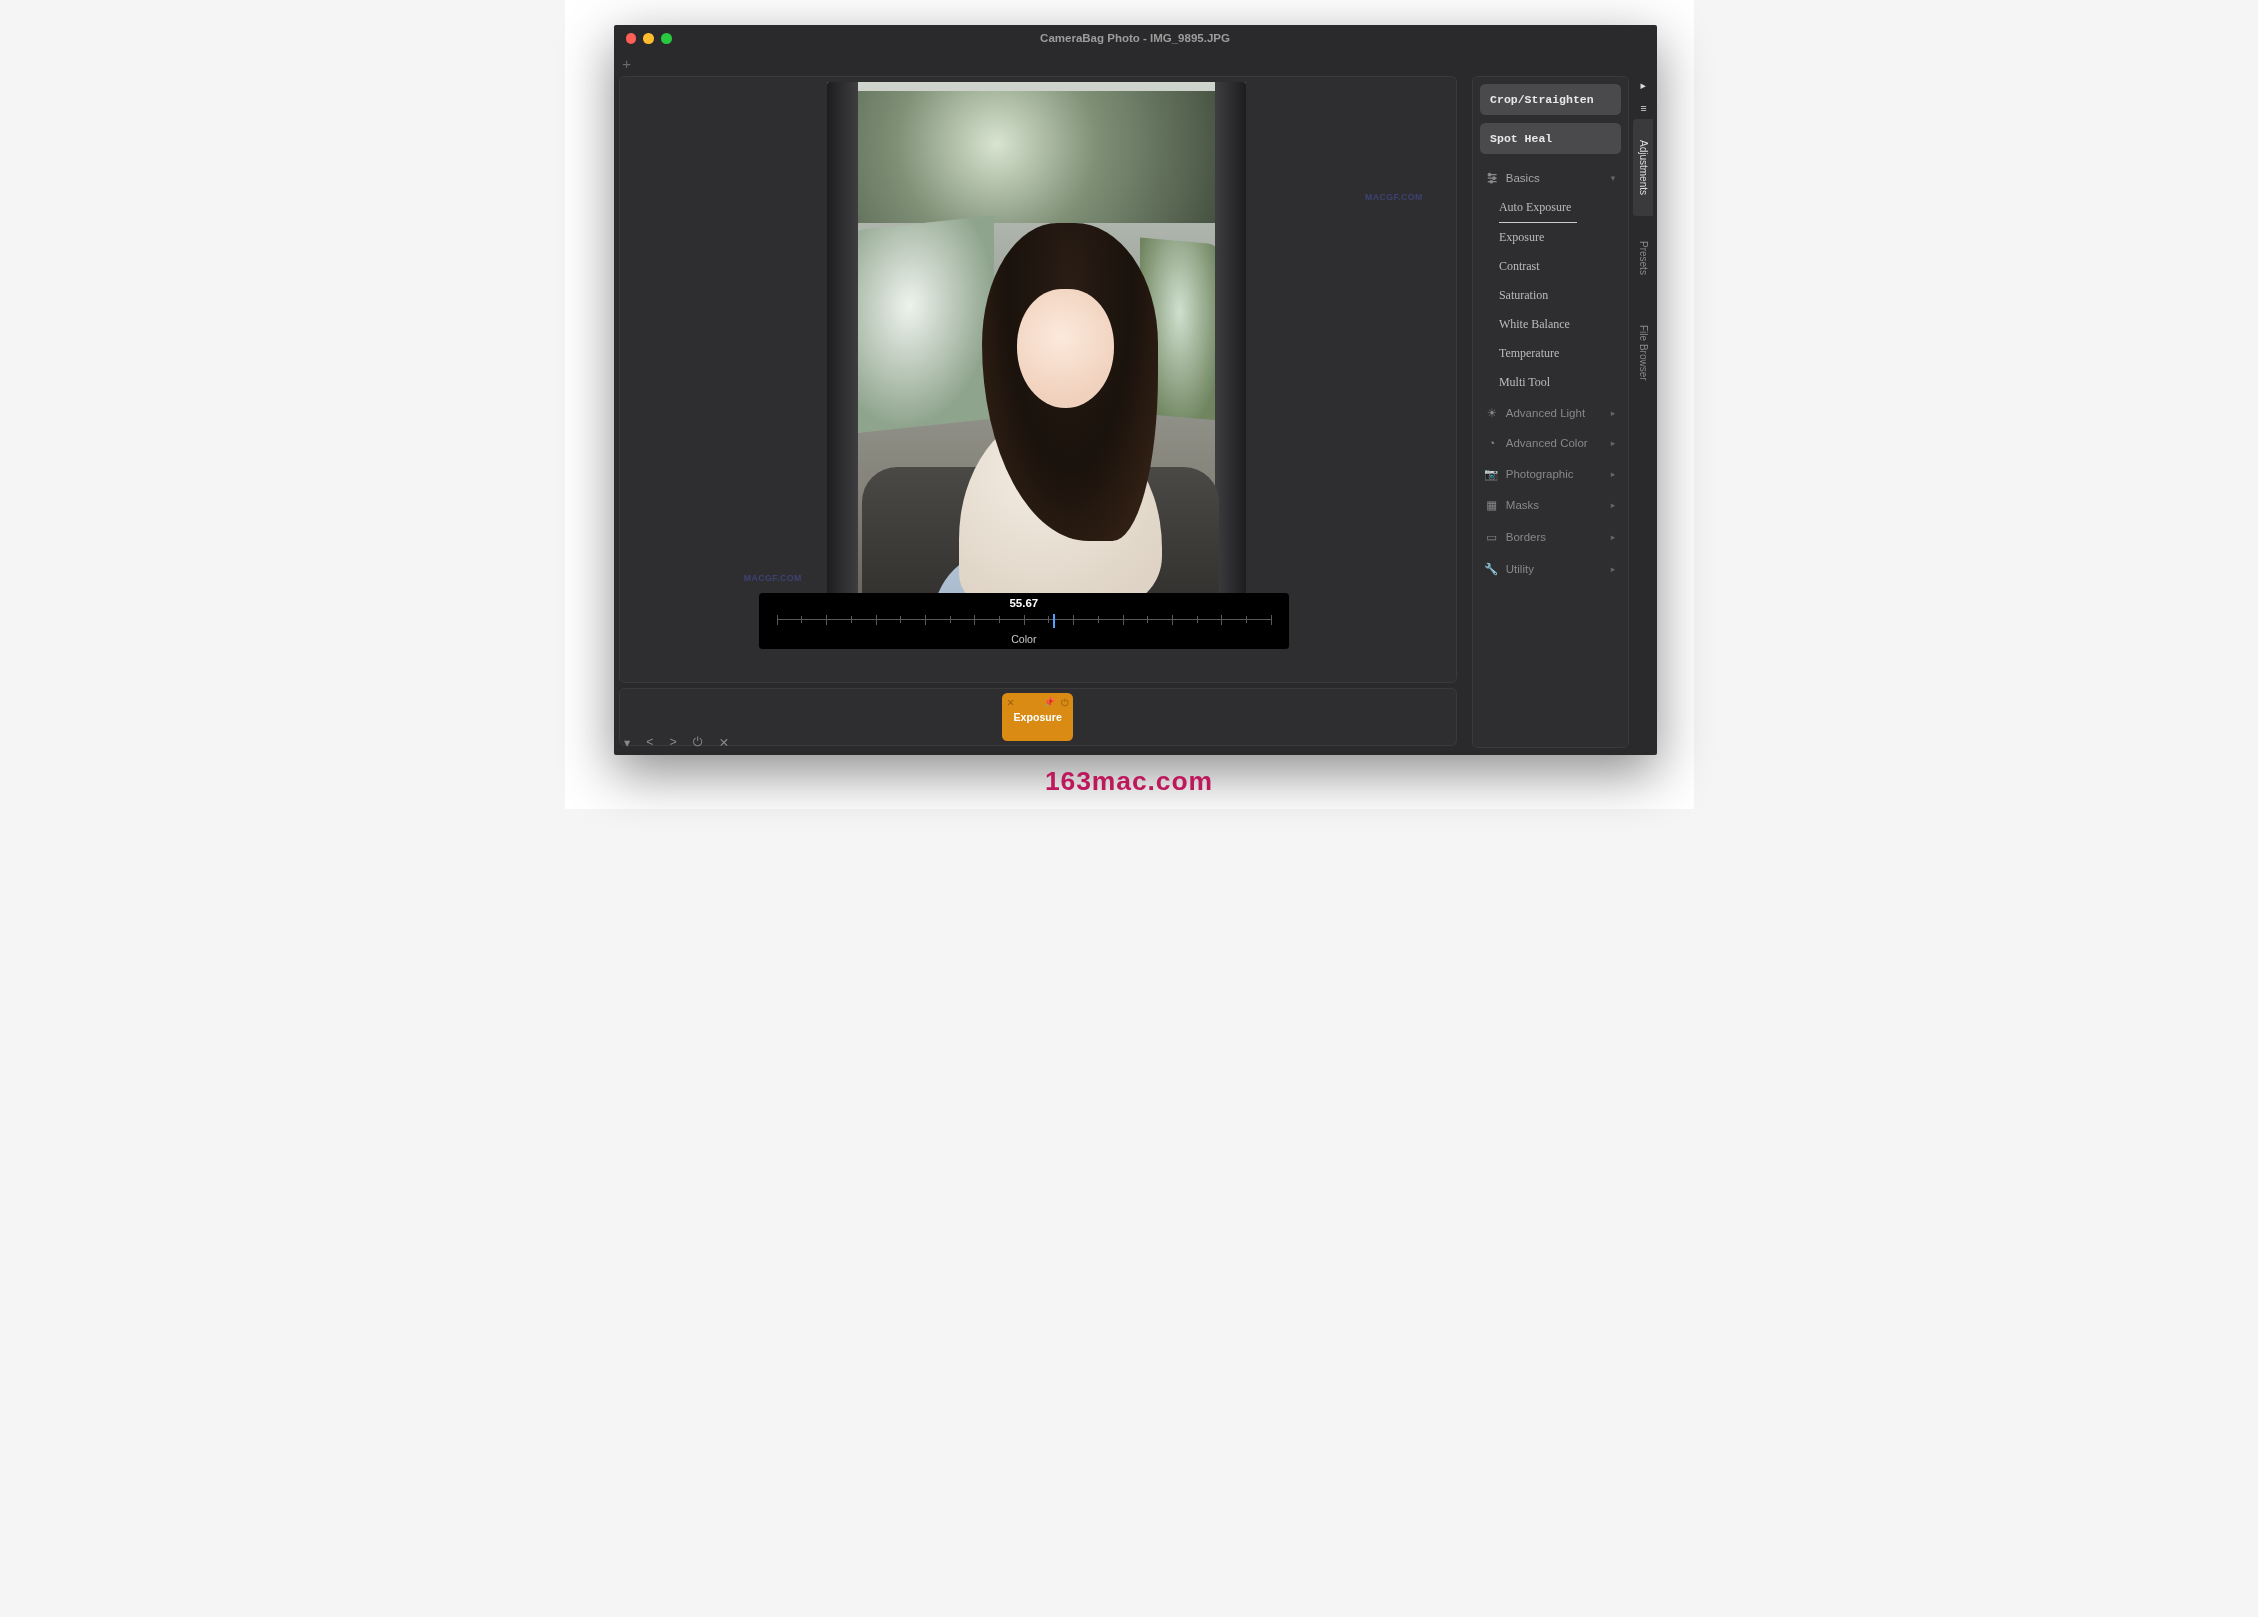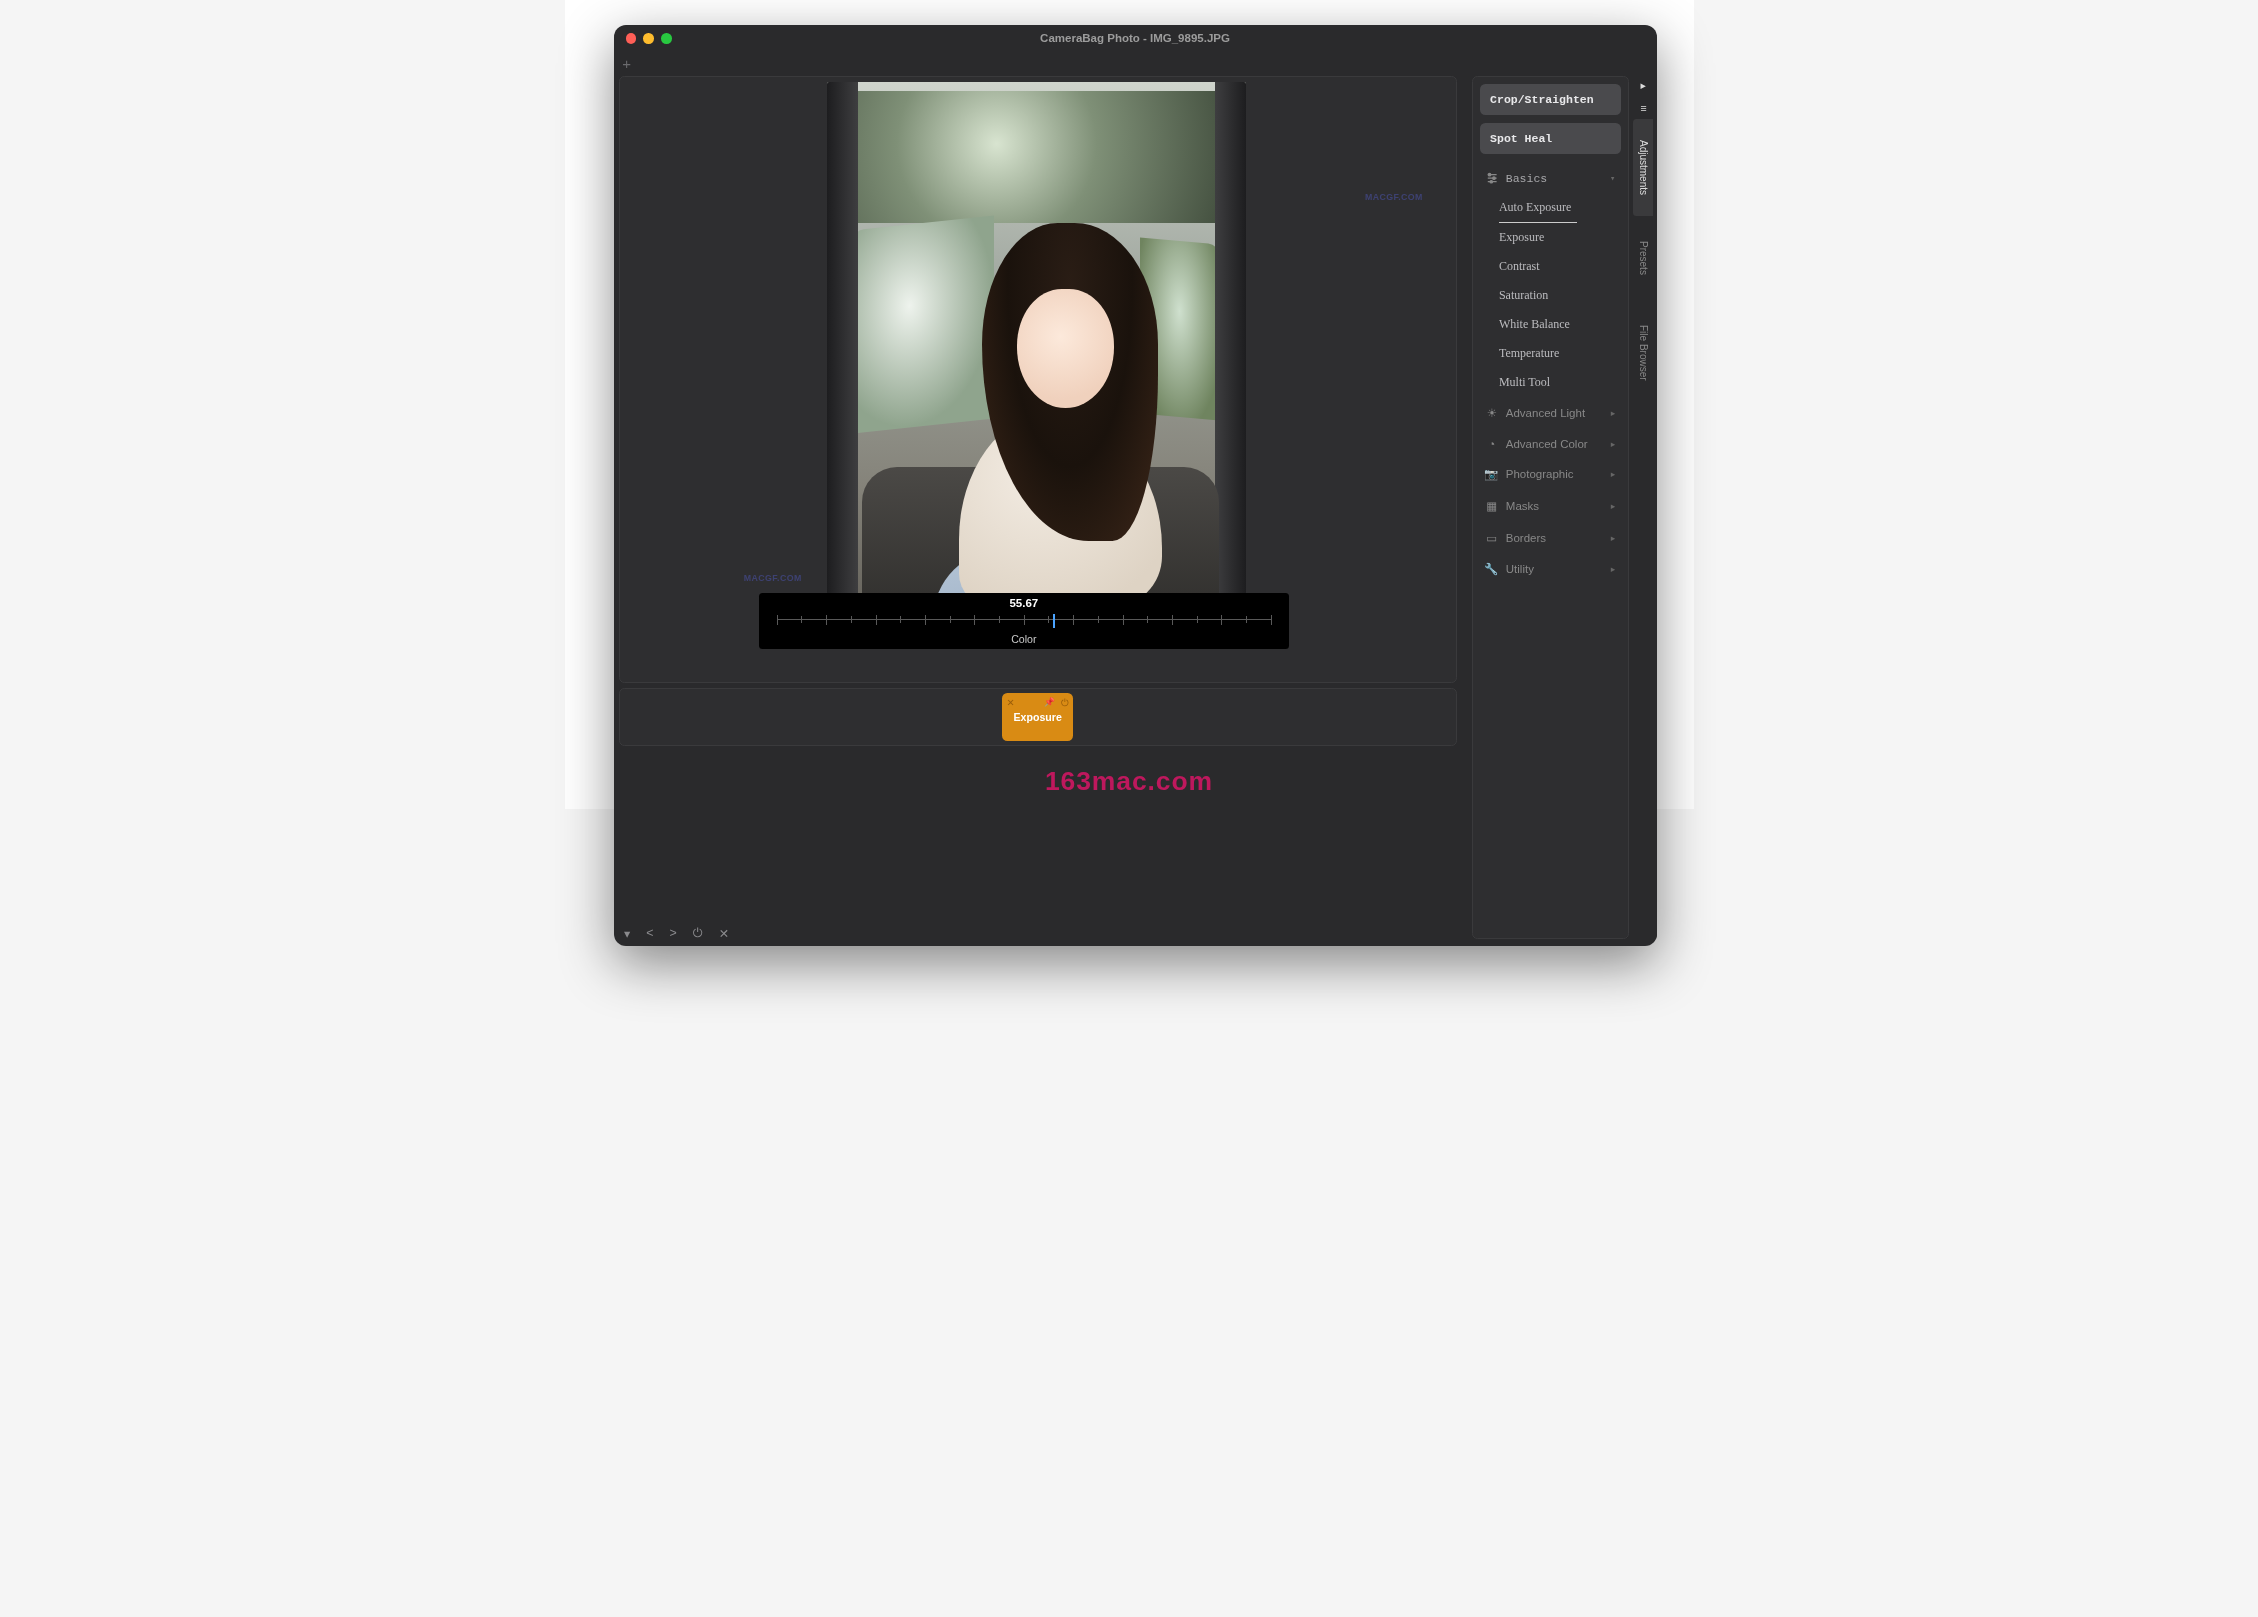--- a/index.html
+++ b/index.html
@@ -18,23 +18,23 @@
     margin: 0 auto;
     background: #ffffff;
   }
 
   
   .window {
     position: absolute;
     left: 49px;
     top: 25px;
     width: 1043px;
-    height: 921px;
+    height: 730px;
     background: #2a2a2c;
-    border-radius: 12px;
+    border-radius: 2px;
     box-shadow: 0 17.6px 53px rgba(0,0,0,.45);
     overflow: hidden;
     color: #ccc;
     font-size: 11.5px;
   }
 
   .titlebar {
     position: absolute;
     left: 0; top: 0; right: 0;
     height: 26.5px;
@@ -221,21 +221,21 @@
     padding:8.8px 10.6px;
     margin-bottom:8.8px;
     font-family:Liberation Mono, monospace;
   }
   .cat {
     display:flex; align-items:center; gap:7px;
     color:#888;
     font-size:11.5px;
     padding:8.8px 5.3px;
   }
-  .cat.expanded { color:#a7a7aa;font-family:Liberation Mono, monospace; }
+  .cat.expanded { color:#a7a7aa; }
   .cat .ic { width:14px; display:inline-flex; justify-content:center; }
   .cat .chev { margin-left:auto; color:#666; font-size:8.8px; }
   .subitem {
     color:#bcbcbf;
     font-size:12px;
     padding:7px 5.3px 7px 19.4px;
     font-family:Liberation Serif, serif;
   }
   .subitem.active { border-bottom:0.9px solid #ccc; display:inline-block; margin-left:19.4px; padding-left:0; }
 

